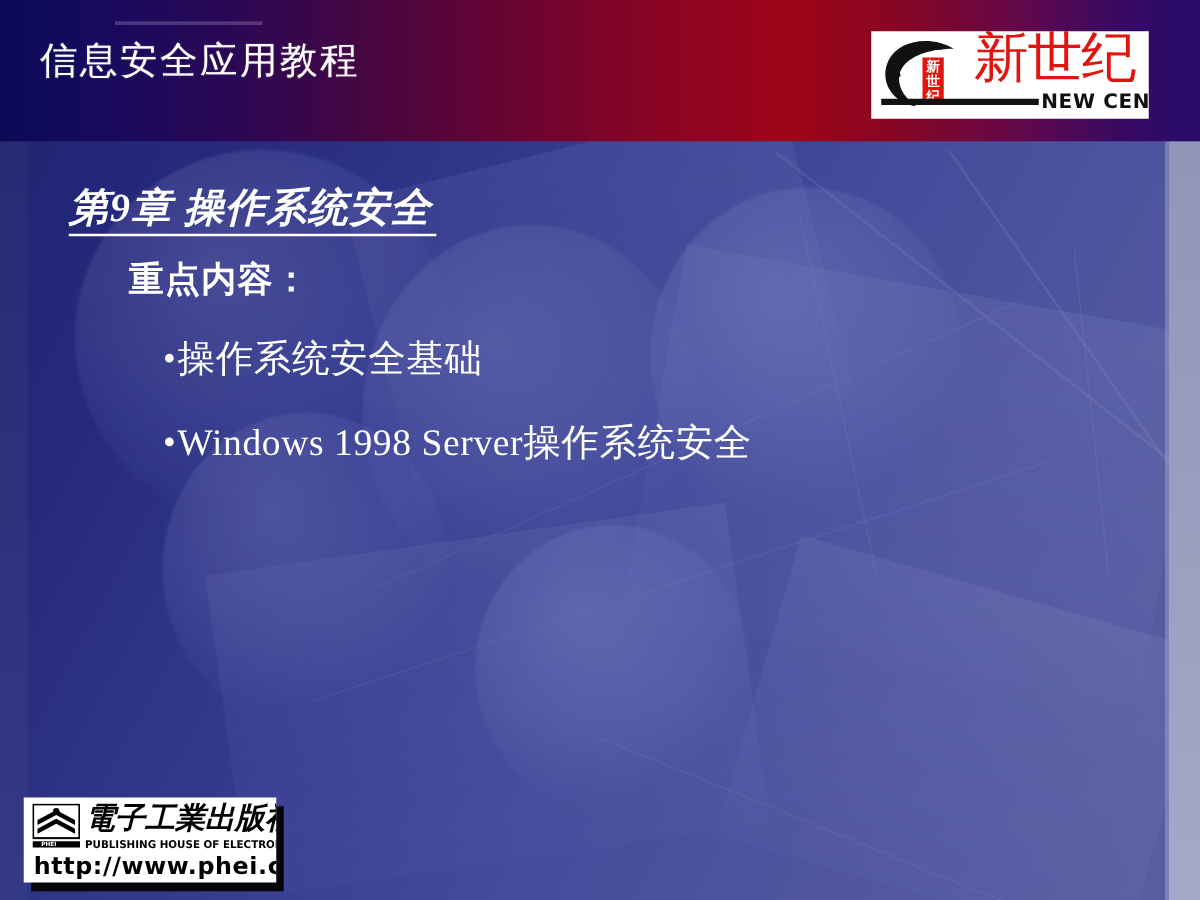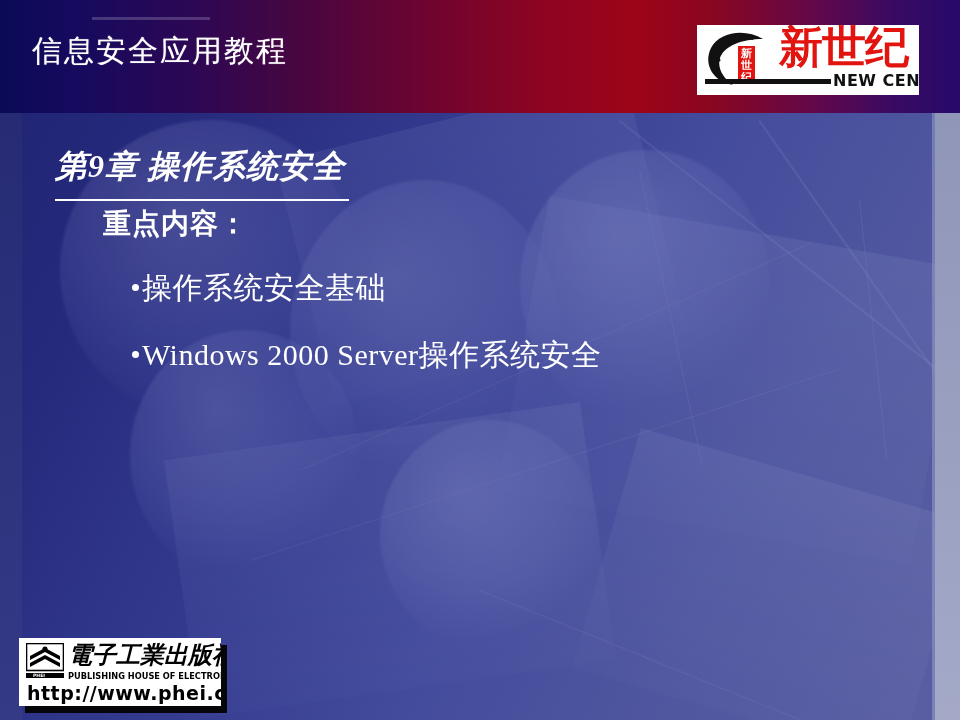--- a/index.html
+++ b/index.html
@@ -105,21 +105,21 @@
   .header-hairline {
     position: absolute;
     left: 92px; top: 17px;
     width: 118px; height: 3px;
     background: rgba(175,165,205,0.30);
     filter: blur(0.6px);
   }
   .header-title {
     position: absolute;
     left: 32px; top: 33px;
-    font-family: Liberation Serif, serif;
+    font-family: Liberation Mono, monospace;
     font-size: 30px;
     line-height: 36px;
     color: #ffffff;
     letter-spacing: 2px;
     white-space: nowrap;
     text-shadow: 0 0 1px rgba(255,255,255,0.5);
   }
 
   
   .nc-logo {
@@ -131,21 +131,21 @@
   }
   .nc-mark {
     position: absolute;
     left: 8px; top: 5px;
     width: 70px; height: 58px;
   }
   .nc-word {
     position: absolute;
     left: 82px; top: -4px;
     font-family: "DejaVu Sans", sans-serif;
-    font-weight: bold;
+    font-weight: normal;
     font-size: 44px;
     line-height: 52px;
     color: #e2140f;
     letter-spacing: -1px;
     white-space: nowrap;
   }
   .nc-rule {
     position: absolute;
     left: 8px; top: 54px;
     width: 126px; height: 5px;
@@ -168,21 +168,21 @@
     position: absolute;
     left: 55px; top: 145px;
     font-family: "Liberation Serif", "DejaVu Serif", serif;
     font-style: italic;
     font-weight: bold;
     font-size: 32px;
     line-height: 42px;
     color: #ffffff;
     white-space: nowrap;
     border-bottom: 2px solid #ffffff;
-    padding-bottom: 12px;
+    padding-bottom: 0;
     padding-right: 4px;
     letter-spacing: 1px;
   }
 
   .focus-heading {
     position: absolute;
     left: 103px; top: 206px;
     font-family: "DejaVu Sans", "Liberation Sans", sans-serif;
     font-weight: bold;
     font-size: 28px;
@@ -331,21 +331,21 @@
 
   <div class="chapter-title">第9章 操作系统安全</div>
 
   <div class="focus-heading">重点内容：</div>
 
   <div class="bullets">
     <div class="bullet">
       <span class="dot"></span><span>操作系统安全基础</span>
     </div>
     <div class="bullet">
-      <span class="dot"></span><span>Windows 2000 Server操作系统安全</span>
+      <span class="dot"></span><span>Windows 1998 Server操作系统安全</span>
     </div>
   </div>
 
   <div class="phei-shadow"></div>
   <div class="phei">
     <svg class="phei-mark" viewBox="0 0 38 36">
       <rect x="0.5" y="0.5" width="37" height="27" fill="none" stroke="#000" stroke-width="1.6"></rect>
       <path d="M4 20 L19 12 L34 20 L34 24 L19 16 L4 24 Z" fill="#000"></path>
       <path d="M4 13 L19 5 L34 13 L34 17 L19 9 L4 17 Z" fill="#000"></path>
       <circle cx="19" cy="6" r="2.6" fill="#000"></circle>

